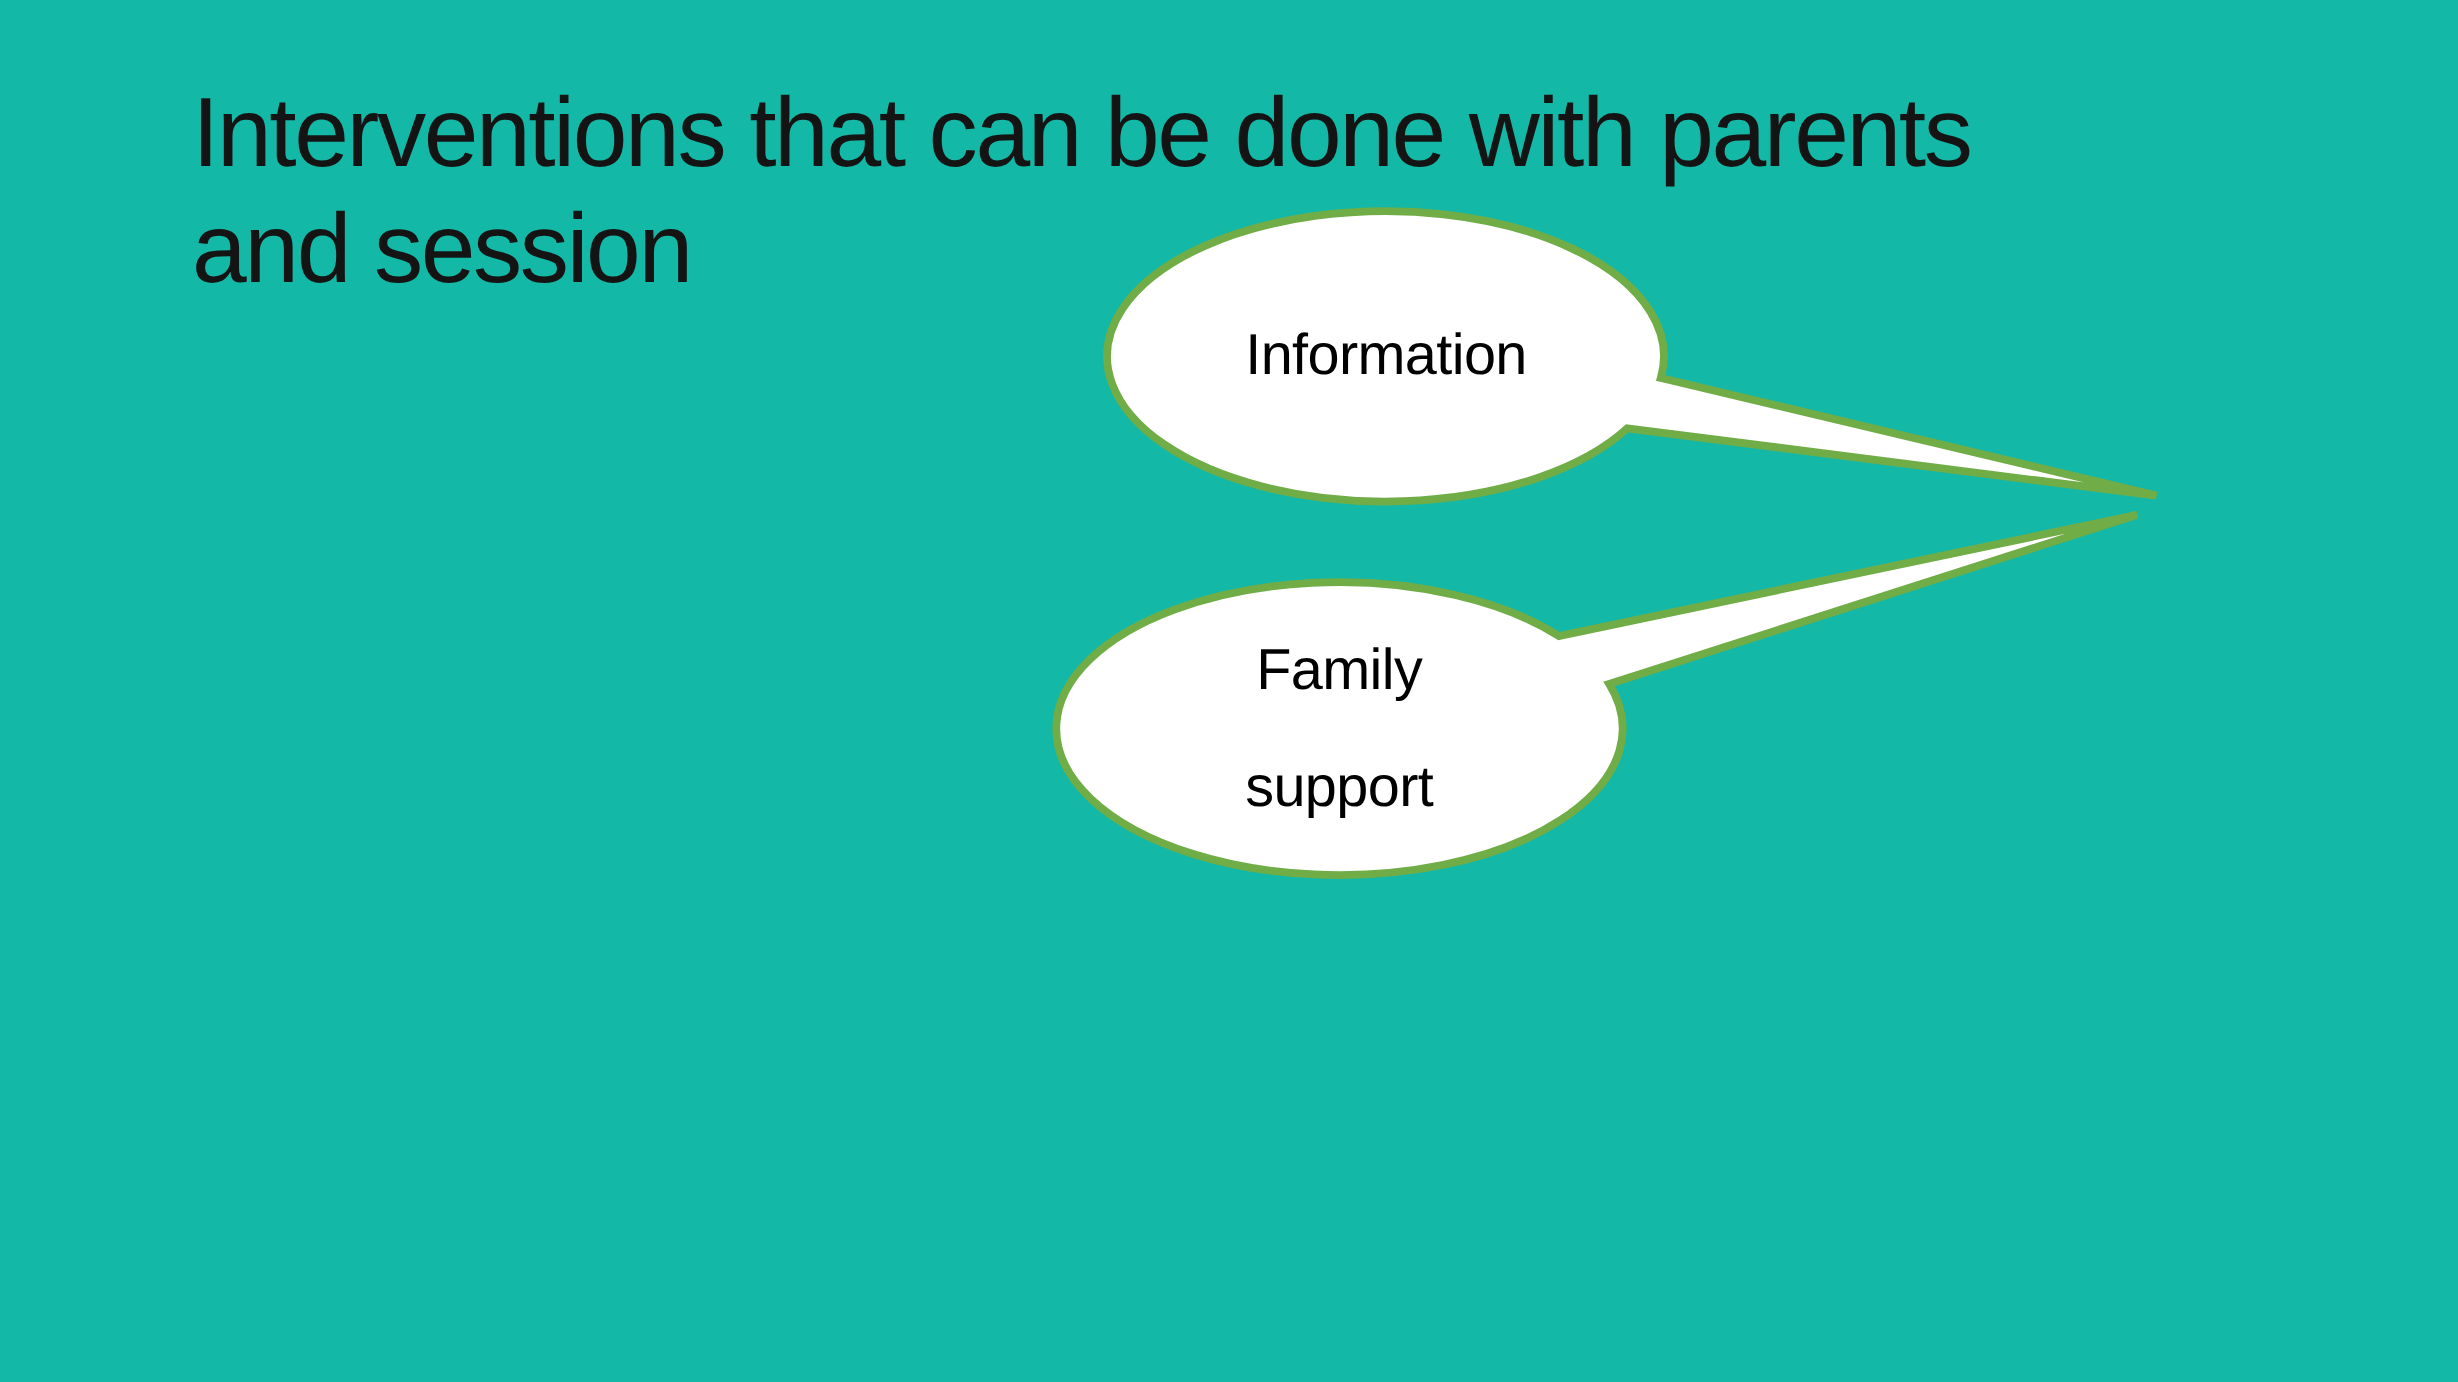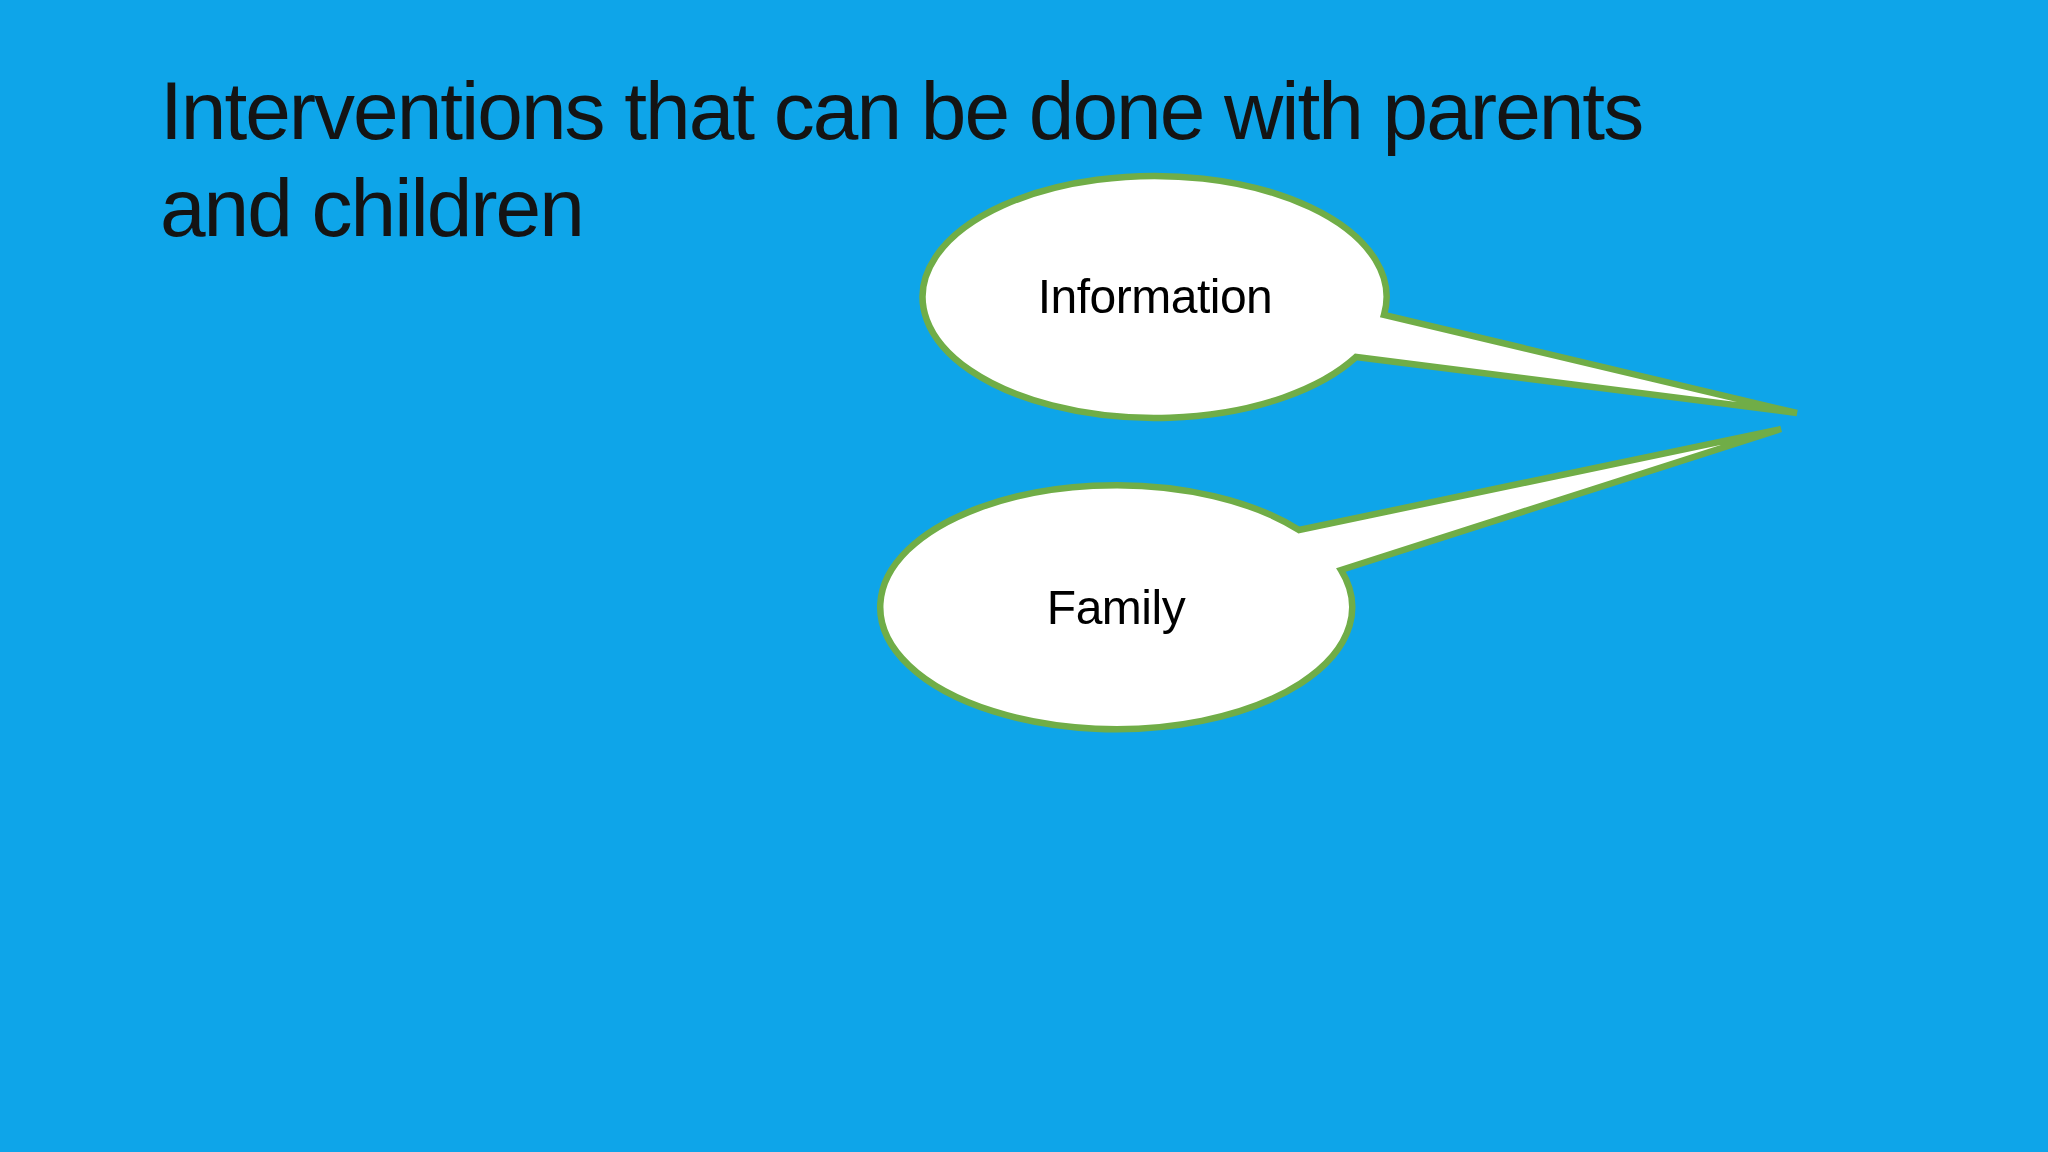--- a/index.html
+++ b/index.html
@@ -4,21 +4,21 @@
 <style>
   html, body {
     margin: 0;
     padding: 0;
     background: #ffffff;
   }
   .slide {
     position: relative;
     width: 2048px;
     height: 1152px;
-    background: #0ea5e9;
+    background: #14b8a6;
     overflow: hidden;
     font-family: "Liberation Sans", sans-serif;
   }
   .slide-title {
     position: absolute;
     left: 160px;
     top: 62px;
     margin: 0;
     font-size: 82px;
     line-height: 97px;
@@ -70,31 +70,32 @@
     gap: 31px;
   }
 </style>
 </head>
 <body>
 
 <div class="slide">
 
   <h1 class="slide-title">
     <span class="title-line">Interventions that can be done with parents</span>
-    <span class="title-line">and children</span>
+    <span class="title-line">and session</span>
   </h1>
 
   <svg class="shapes-layer" viewBox="0 0 2048 1152" xmlns="http://www.w3.org/2000/svg">
 
     <path class="callout-path" d="M 1797 413 L 1384 315 A 232 121 0 1 0 1356 357 Z" stroke="#70AD47"></path>
 
     <path class="callout-path" d="M 1781 429 L 1299 530 A 236 122 0 1 0 1341 570 Z" stroke="#70AD47"></path>
   </svg>
 
   <div class="bubble-label bubble-label-1">
     <span>Information</span>
   </div>
 
   <div class="bubble-label bubble-label-2">
     <span>Family</span>
+    <span>support</span>
   </div>
 
 </div>
 
 </body></html>

